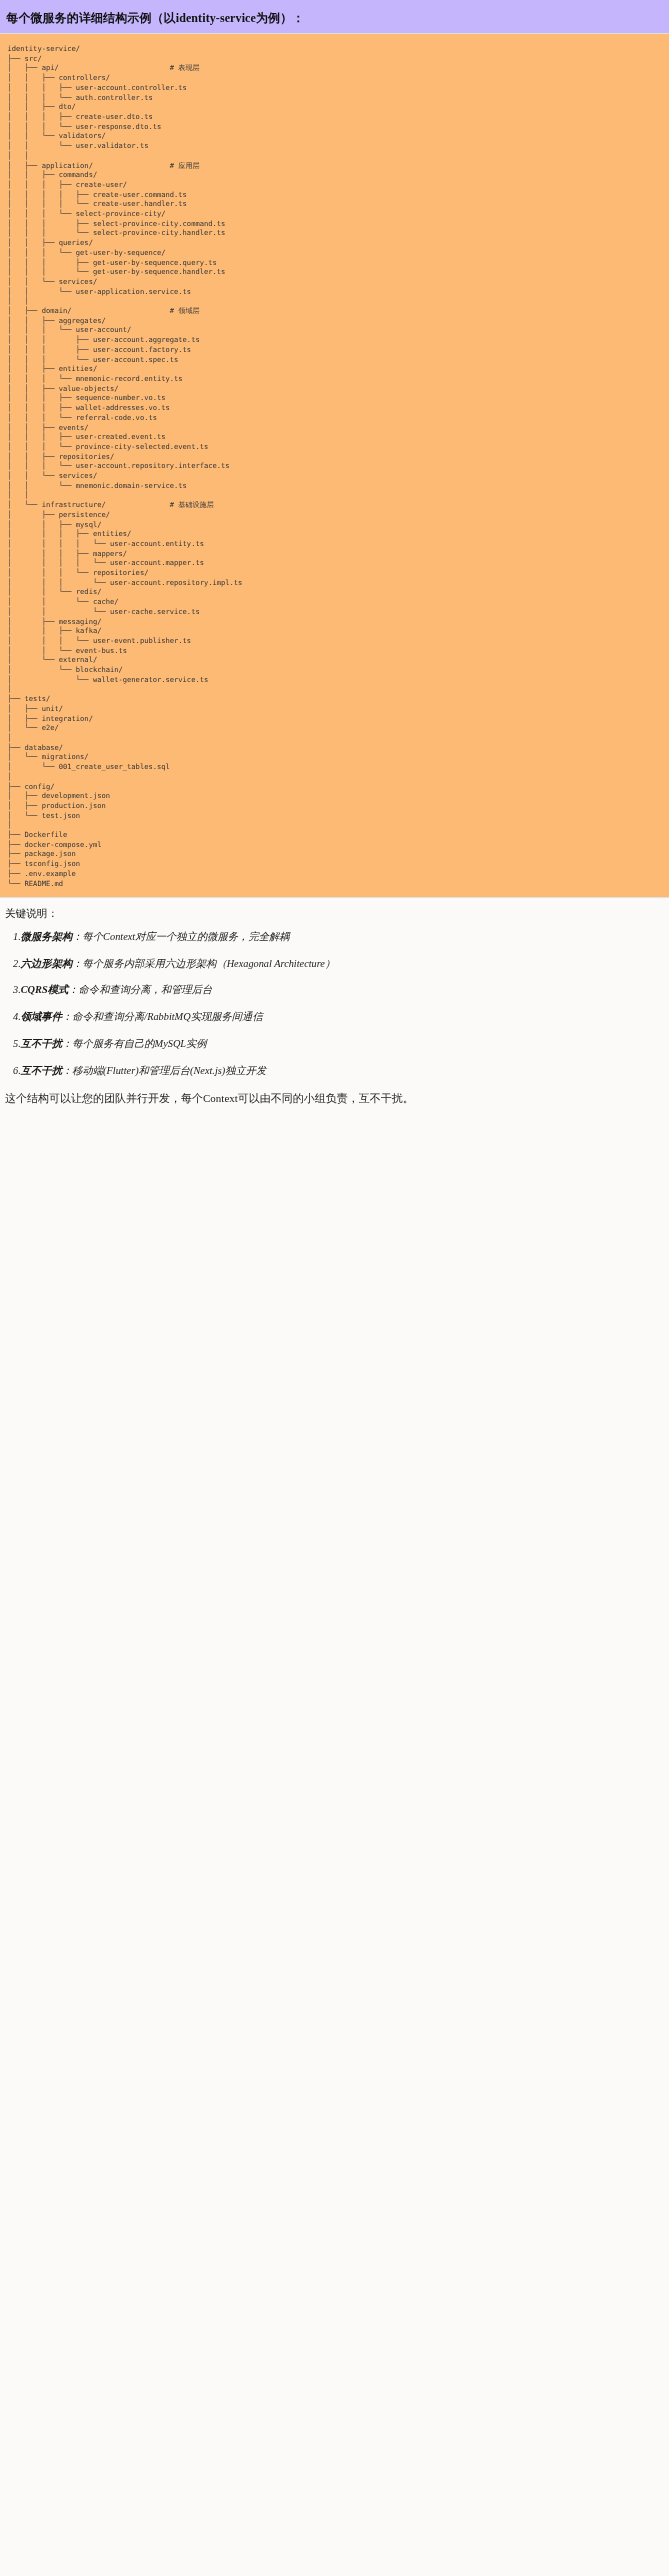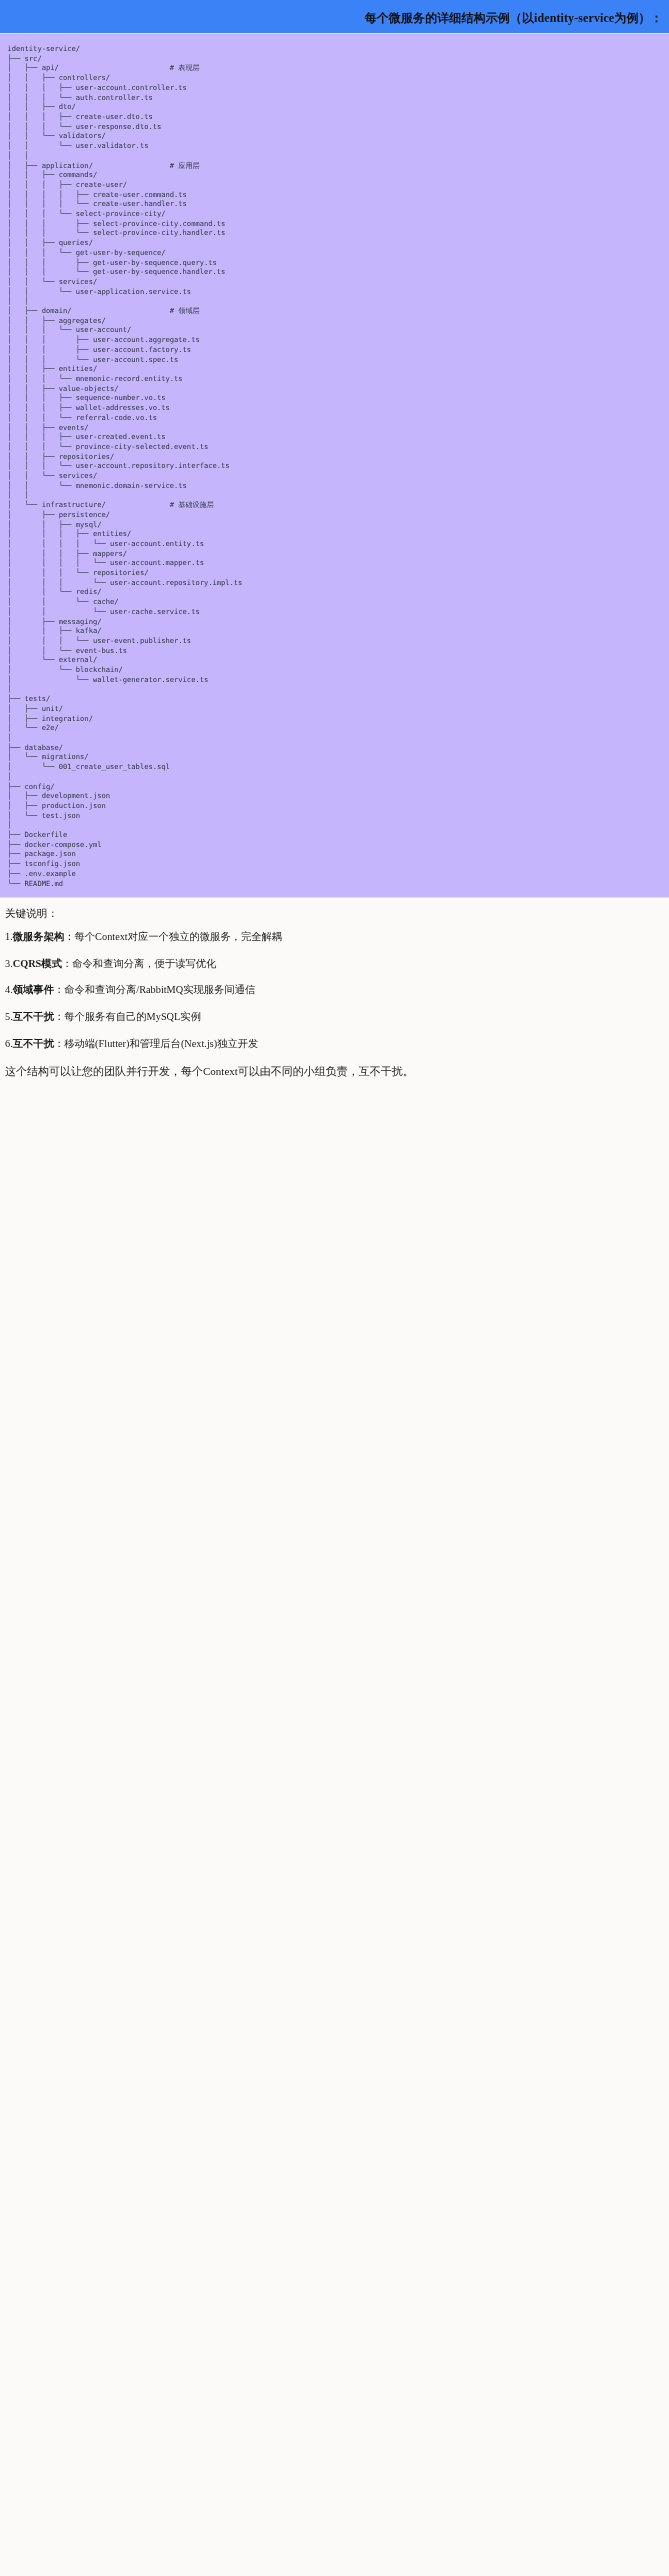--- a/index.html
+++ b/index.html
@@ -15,39 +15,38 @@
     -webkit-font-smoothing: antialiased;
   }
   .page {
     width: 669px;
     box-sizing: border-box;
     background: #fbfaf8;
   }
 
   
   .doc-header {
-    background: #3b82f6;
+    background: #c4b5fd;
     padding: 10.6px 6.3px 8.1px 6.3px;
     border-bottom: 0.6px solid #e2e0da;
     box-sizing: border-box;
-    text-align: right;
   }
   .doc-header h1 {
     margin: 0;
     font-family: "Liberation Serif", serif;
     font-size: 12px;
     font-weight: bold;
     letter-spacing: 0.1px;
     color: #111;
     line-height: 1.2;
   }
 
   
   .tree-wrap {
-    background: #c4b5fd;
+    background: #fdba74;
     padding: 10px 0 8.8px 0;
     border-bottom: 0.6px solid #e2e0da;
   }
   pre.tree {
     margin: 0;
     padding: 0 7.5px;
     font-family: "DejaVu Sans Mono", "Liberation Mono", monospace;
     font-size: 7.1px;
     line-height: 9.7px;
     color: #2f3338;
@@ -63,22 +62,23 @@
   }
   .notes h2 {
     margin: 0 0 8.8px 0;
     font-family: "Liberation Serif", serif;
     font-size: 10.6px;
     font-weight: normal;
     color: #111;
   }
   ol.keylist {
     list-style: none;
-    margin: 0;
+    margin: 8px;
     padding: 0;
+    font-style: italic;
   }
   ol.keylist li {
     font-family: "Liberation Serif", serif;
     font-size: 10.3px;
     line-height: 1.35;
     color: #1a1a1a;
     margin: 0 0 13px 0;
     padding: 0;
   }
   ol.keylist li .num { font-weight: normal; }
@@ -194,21 +194,24 @@
 └── README.md</pre>
   </section>
 
   <section class="notes">
     <h2>关键说明：</h2>
     <ol class="keylist">
       <li>
         <span class="num">1.</span><span class="term">微服务架构</span><span class="sep">：</span><span class="desc">每个Context对应一个独立的微服务，完全解耦</span>
       </li>
       <li>
-        <span class="num">3.</span><span class="term">CQRS模式</span><span class="sep">：</span><span class="desc">命令和查询分离，便于读写优化</span>
+        <span class="num">2.</span><span class="term">六边形架构</span><span class="sep">：</span><span class="desc">每个服务内部采用六边形架构（Hexagonal Architecture）</span>
+      </li>
+      <li>
+        <span class="num">3.</span><span class="term">CQRS模式</span><span class="sep">：</span><span class="desc">命令和查询分离，和管理后台</span>
       </li>
       <li>
         <span class="num">4.</span><span class="term">领域事件</span><span class="sep">：</span><span class="desc">命令和查询分离/RabbitMQ实现服务间通信</span>
       </li>
       <li>
         <span class="num">5.</span><span class="term">互不干扰</span><span class="sep">：</span><span class="desc">每个服务有自己的MySQL实例</span>
       </li>
       <li>
         <span class="num">6.</span><span class="term">互不干扰</span><span class="sep">：</span><span class="desc">移动端(Flutter)和管理后台(Next.js)独立开发</span>
       </li>

